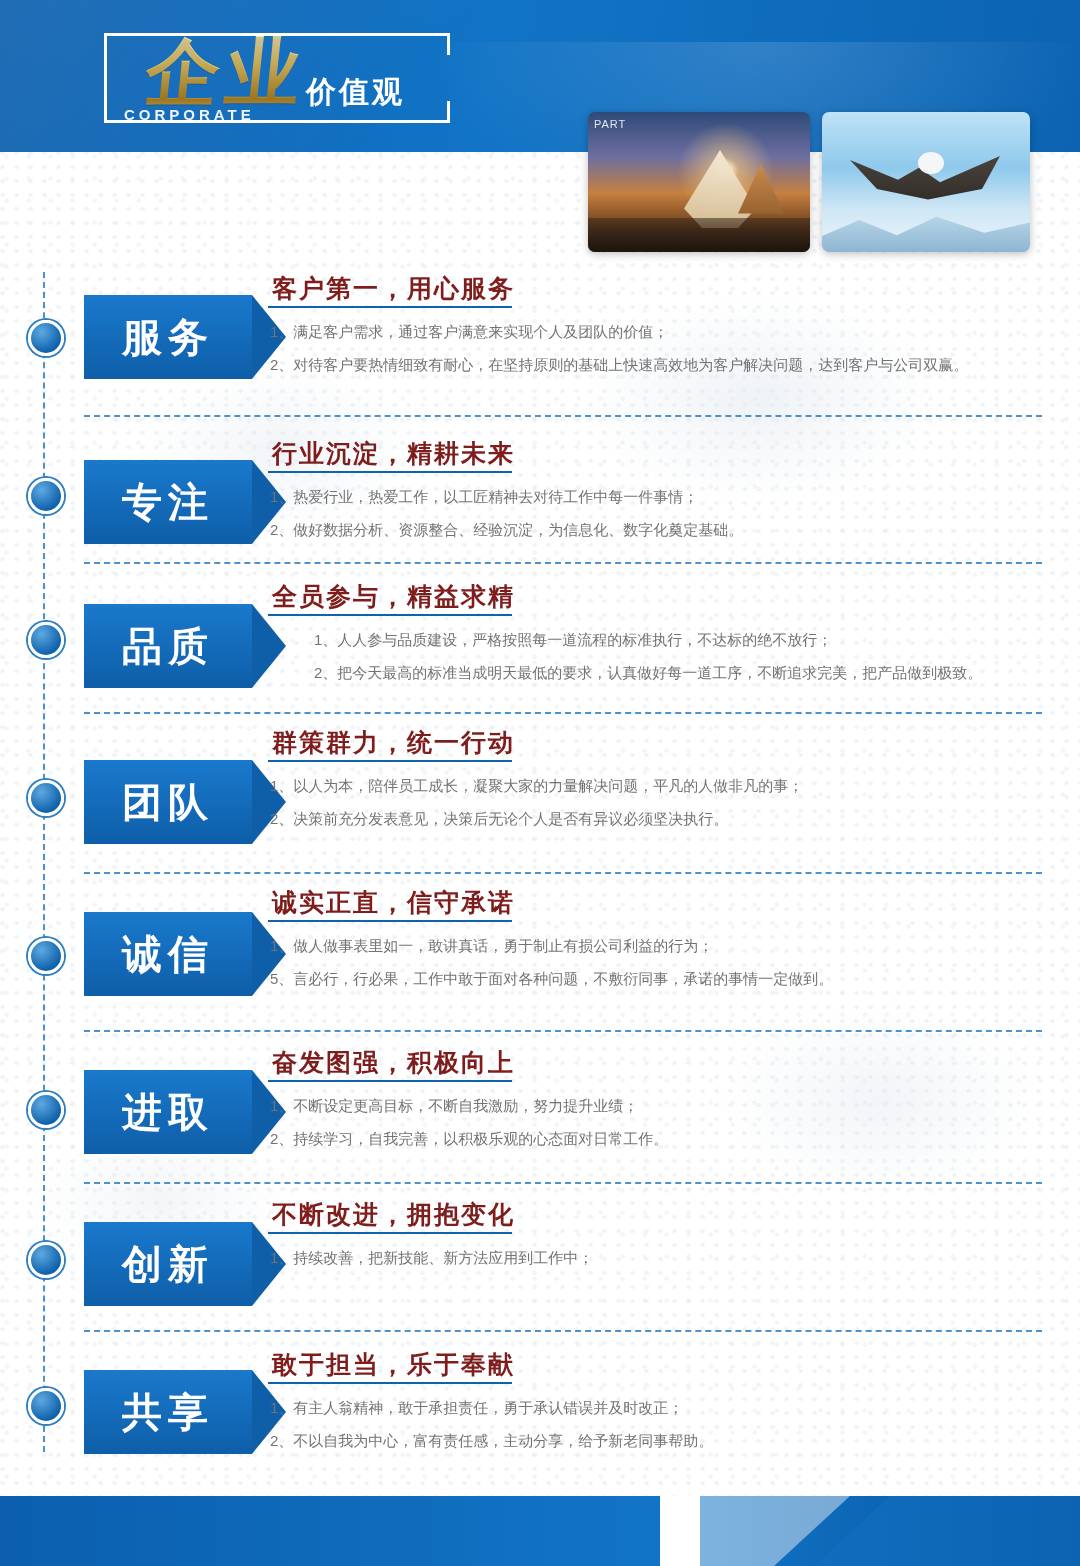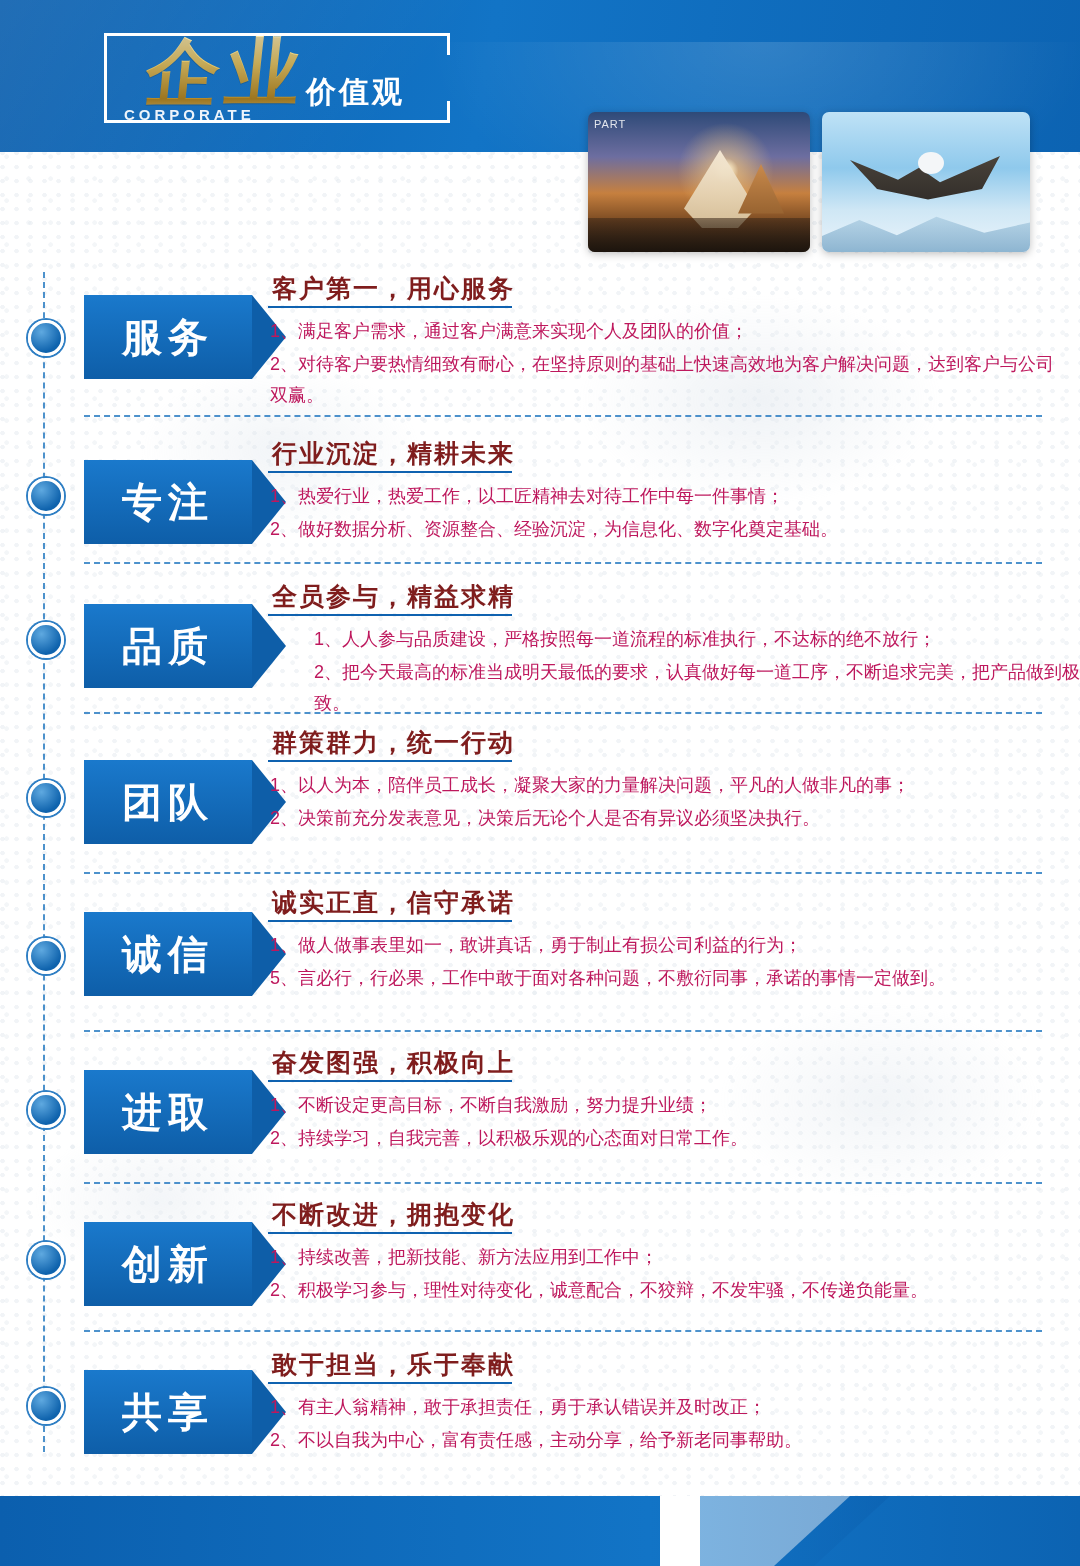--- a/index.html
+++ b/index.html
@@ -141,21 +141,21 @@
     border-top:42px solid transparent;border-bottom:42px solid transparent;
     border-left:34px solid #0e5ea8;
   }
   .title{
     position:absolute;left:272px;
     font-size:25px;font-weight:bold;color:#7f1d1d;letter-spacing:2px;
   }
   .title-underline{
     position:absolute;left:268px;height:2px;background:#0f62b0;
   }
-  .lines{position:absolute;left:270px;width:790px;color:#be185d;font-size:18px;line-height:31px;}
+  .lines{position:absolute;left:270px;width:790px;color:#737373;font-size:15px;line-height:31px;}
   .lines p{margin:0 0 2px 0;text-indent:0;}
   .divider{
     position:absolute;left:84px;width:958px;height:0;
     border-top:2px dashed #2f7fc4;opacity:.85;
   }
 
   
   .footer{
     position:absolute;left:0;bottom:0;width:1080px;height:70px;
     background:linear-gradient(90deg,#0b5fae 0%,#1274c6 60%,#0c63b2 100%);
@@ -260,21 +260,20 @@
         <p>2、持续学习，自我完善，以积极乐观的心态面对日常工作。</p>
       </div>
       <div class="dot" style="top: 1092px;"></div>
     </div>
     <div class="row" style="top: 0px;">
       <div class="tag" style="top: 1222px;">创新</div>
       <div class="title" style="top: 1198px;">不断改进，拥抱变化</div>
       <div class="title-underline" style="top: 1232px; width: 244px;"></div>
       <div class="lines" style="top: 1242px;">
         <p>1、持续改善，把新技能、新方法应用到工作中；</p>
-        <p>2、积极学习参与，理性对待变化，诚意配合，不狡辩，不发牢骚，不传递负能量。</p>
       </div>
       <div class="dot" style="top: 1242px;"></div>
     </div>
     <div class="row" style="top: 0px;">
       <div class="tag" style="top: 1370px;">共享</div>
       <div class="title" style="top: 1348px;">敢于担当，乐于奉献</div>
       <div class="title-underline" style="top: 1382px; width: 244px;"></div>
       <div class="lines" style="top: 1392px;">
         <p>1、有主人翁精神，敢于承担责任，勇于承认错误并及时改正；</p>
         <p>2、不以自我为中心，富有责任感，主动分享，给予新老同事帮助。</p>

